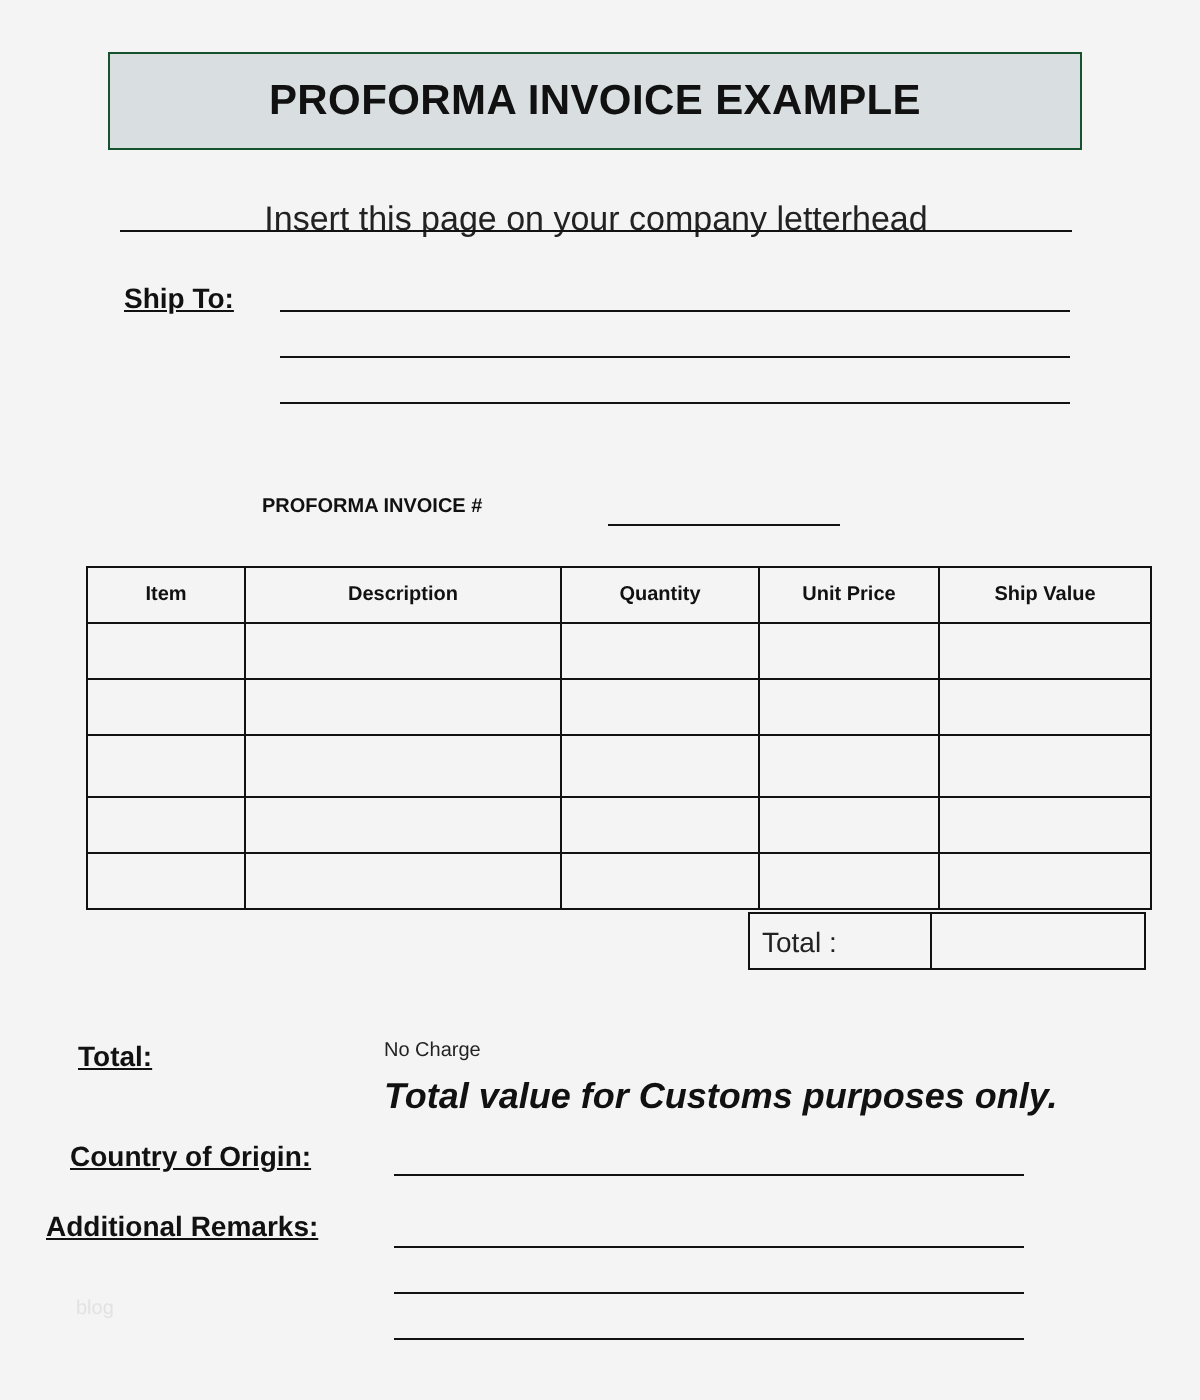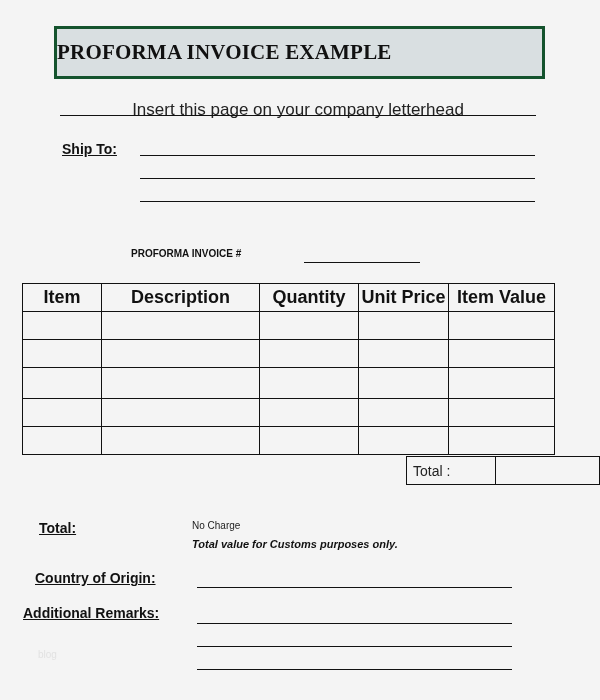--- a/index.html
+++ b/index.html
@@ -5,49 +5,49 @@
     html, body { margin: 0; padding: 0; }
     body {
       width: 600px; height: 700px; position: relative; overflow: hidden;
       background: #f4f4f4;
       font-family: "Liberation Sans", sans-serif;
       color: #111;
     }
     .abs { position: absolute; }
     .title-box {
       left: 54px; top: 26px; width: 485px; height: 47px;
-      border: 3px solid #14532d; background: #d9dfe1;
-      display: flex; align-items: center; 
-      font-weight: bold; font-size: 21px; letter-spacing: 0.2px; font-family: Liberation Serif, serif;
+      border: 1px solid #14532d; background: #d9dfe1;
+      display: flex; align-items: center; justify-content: center;
+      font-weight: bold; font-size: 21px; letter-spacing: 0.2px;
     }
     .subtitle {
       left: 60px; top: 100px; width: 476px; text-align: center;
       font-size: 17px; color: #222;
     }
     .hline { height: 0; border-top: 1.5px solid #111; }
     .label { font-weight: bold; font-size: 14px; text-decoration: underline; }
     .ship-label { left: 62px; top: 141px; }
     .inv-num { left: 131px; top: 248px; font-weight: bold; font-size: 10px; }
     table.items {
-      position: absolute; left: 22px; top: 283px;
-      border-collapse: collapse; font-size: 18px;
+      position: absolute; left: 43px; top: 283px;
+      border-collapse: collapse; font-size: 10px;
     }
     table.items th, table.items td {
       border: 1.5px solid #111; padding: 0;
     }
     table.items th { font-weight: bold; height: 27px; text-align: center; }
     table.items td { height: 27px; }
     .total-table {
-      position: absolute; left: 374px; top: 456px; border-collapse: collapse; font-size: 14px; margin-left: 32px;
+      position: absolute; left: 374px; top: 456px; border-collapse: collapse; font-size: 14px;
     }
     .total-table td { border: 1.5px solid #111; height: 27px; padding: 0; }
     .total-label { padding-left: 6px !important; color: #222; }
     .value-label { left: 39px; top: 520px; }
     .value-text { left: 192px; top: 520px; font-size: 10px; color: #222; }
-    .value-note { left: 192px; top: 538px; font-size: 11px; font-weight: bold; font-style: italic; text-align: center; }
+    .value-note { left: 192px; top: 538px; font-size: 18px; font-weight: bold; font-style: italic; text-align: center; }
     .origin-label { left: 35px; top: 570px; text-align: right; }
     .remarks-label { left: 23px; top: 605px; }
     .watermark { left: 38px; top: 649px; font-size: 10px; color: #e2e2e2; }
   </style>
 </head>
 <body>
 
 <div class="abs title-box">
   <span>PROFORMA INVOICE EXAMPLE</span>
 </div>
@@ -70,21 +70,21 @@
       <col style="width:99px">
       <col style="width:90px">
       <col style="width:106px">
   </colgroup>
   <thead>
     <tr>
       <th>Item</th>
       <th>Description</th>
       <th>Quantity</th>
       <th>Unit Price</th>
-      <th>Item Value</th>
+      <th>Ship Value</th>
     </tr>
   </thead>
   <tbody>
     <tr>
       <td></td>
       <td></td>
       <td></td>
       <td></td>
       <td></td>
     </tr>

